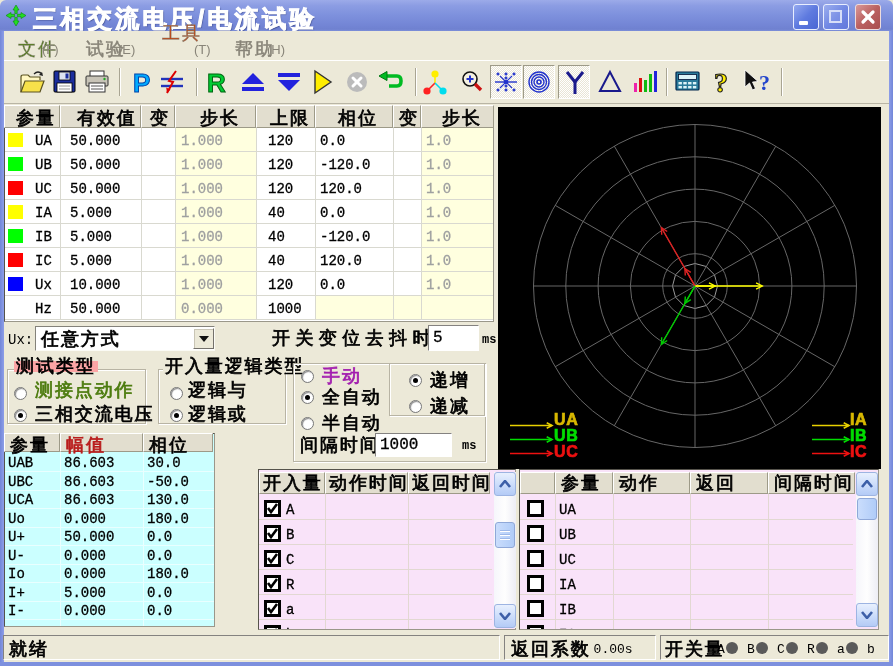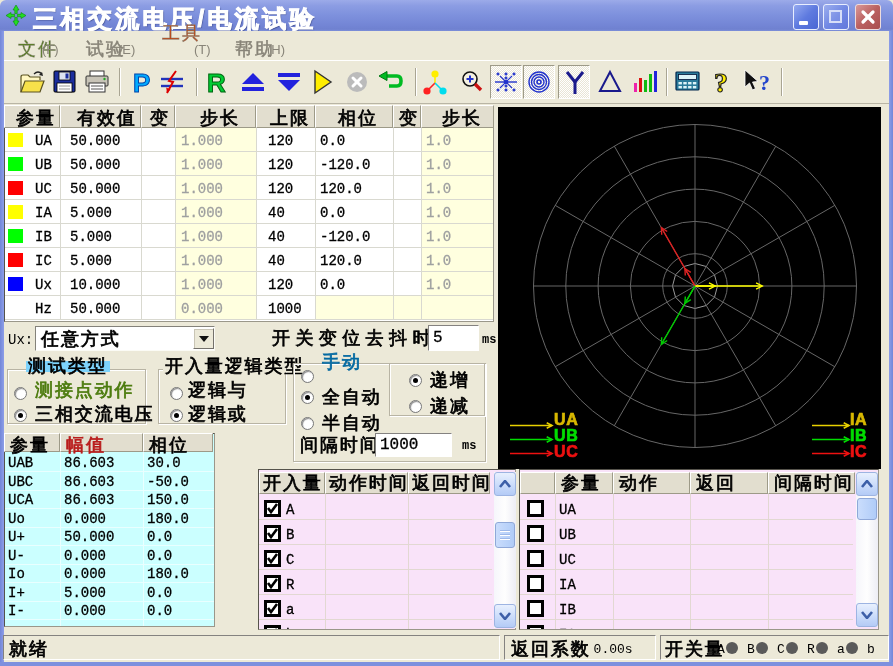--- a/index.html
+++ b/index.html
@@ -285,35 +285,35 @@
 <div class="abs cjk" style="left:41px;top:334px;color:#000">任意方式</div>
 <div class="abs" style="left:193px;top:328px;width:21px;height:21px;background:#ECE9D8;border:1px solid #FFF;border-bottom-color:#74716B;border-right-color:#74716B;box-shadow:1px 1px 0 #C9C5B5 inset;box-sizing:border-box"></div>
 <svg class="abs" style="left:198px;top:335px" width="12" height="8">
       <polygon points="1,1 11,1 6,7" fill="#111"></polygon>
     </svg>
 <div class="abs cjk" style="left:272px;top:333px;color:#000;letter-spacing:5.4px">开关变位去抖时间</div>
 <div class="abs" style="left:428px;top:325px;width:51px;height:26px;background:#fff;border:1px solid #848280;border-bottom-color:#fff;border-right-color:#fff;box-sizing:border-box"></div>
 <div class="abs num" style="left:433px;top:330px;font-size:16px">5</div>
 <div class="abs" style="left:482px;top:333px;font-size:12px;font-family:'Liberation Mono',monospace;font-weight:bold">ms</div>
 <div class="abs gbox" style="left:7px;top:369px;width:139px;height:55px"></div>
-<div class="abs cjk" style="left:26px;top:361px;background:#7dd3fc;padding:0 2px;color:#000">测试类型</div>
+<div class="abs cjk" style="left:14px;top:361px;background:#fca5a5;padding:0 2px;color:#000">测试类型</div>
 <div class="abs gbox" style="left:158px;top:369px;width:128px;height:55px"></div>
 <div class="abs cjk" style="left:163px;top:361px;background:#ECE9D8;padding:0 2px;color:#000">开入量逻辑类型</div>
 <div class="abs gbox" style="left:293px;top:363px;width:193px;height:99px"></div>
 <div class="abs gbox" style="left:389px;top:363px;width:96px;height:53px"></div>
 <div class="abs radio" style="left:14px;top:387px"></div>
 <div class="abs cjk" style="left:35px;top:385px;color:#4d7c0f">测接点动作</div>
 <div class="abs radio sel" style="left:14px;top:409px"></div>
 <div class="abs cjk" style="left:35px;top:409px;color:#000">三相交流电压</div>
 <div class="abs radio" style="left:170px;top:387px"></div>
 <div class="abs cjk" style="left:188px;top:385px;color:#000">逻辑与</div>
 <div class="abs radio sel" style="left:170px;top:409px"></div>
 <div class="abs cjk" style="left:188px;top:409px;color:#000">逻辑或</div>
 <div class="abs radio" style="left:301px;top:370px"></div>
-<div class="abs cjk" style="left:322px;top:357px;color:#0369a1">手动</div>
+<div class="abs cjk" style="left:322px;top:371px;color:#a21caf">手动</div>
 <div class="abs radio sel" style="left:301px;top:391px"></div>
 <div class="abs cjk" style="left:322px;top:392px;color:#000">全自动</div>
 <div class="abs radio" style="left:301px;top:417px"></div>
 <div class="abs cjk" style="left:322px;top:418px;color:#000">半自动</div>
 <div class="abs radio sel" style="left:409px;top:374px"></div>
 <div class="abs cjk" style="left:430px;top:375px;color:#000">递增</div>
 <div class="abs radio" style="left:409px;top:400px"></div>
 <div class="abs cjk" style="left:430px;top:401px;color:#000">递减</div>
 <div class="abs cjk" style="left:300px;top:440px;color:#000">间隔时间</div>
 <div class="abs" style="left:375px;top:433px;width:77px;height:24px;background:#fff;border:1px solid #848280;border-bottom-color:#fff;border-right-color:#fff;box-sizing:border-box"></div>
@@ -329,21 +329,21 @@
 <div class="abs num" style="left:8px;top:456px">UAB</div>
 <div class="abs num" style="left:64px;top:456px">86.603</div>
 <div class="abs num" style="left:147px;top:456px">30.0</div>
 <div class="abs" style="left:5px;top:471px;width:209px;height:1px;background:#E9FFFF"></div>
 <div class="abs num" style="left:8px;top:474.5px">UBC</div>
 <div class="abs num" style="left:64px;top:474.5px">86.603</div>
 <div class="abs num" style="left:147px;top:474.5px">-50.0</div>
 <div class="abs" style="left:5px;top:489.5px;width:209px;height:1px;background:#E9FFFF"></div>
 <div class="abs num" style="left:8px;top:493.0px">UCA</div>
 <div class="abs num" style="left:64px;top:493.0px">86.603</div>
-<div class="abs num" style="left:147px;top:493.0px">150.0</div>
+<div class="abs num" style="left:147px;top:493.0px">130.0</div>
 <div class="abs" style="left:5px;top:508.0px;width:209px;height:1px;background:#E9FFFF"></div>
 <div class="abs num" style="left:8px;top:511.5px">Uo</div>
 <div class="abs num" style="left:64px;top:511.5px">0.000</div>
 <div class="abs num" style="left:147px;top:511.5px">180.0</div>
 <div class="abs" style="left:5px;top:526.5px;width:209px;height:1px;background:#E9FFFF"></div>
 <div class="abs num" style="left:8px;top:530.0px">U+</div>
 <div class="abs num" style="left:64px;top:530.0px">50.000</div>
 <div class="abs num" style="left:147px;top:530.0px">0.0</div>
 <div class="abs" style="left:5px;top:545.0px;width:209px;height:1px;background:#E9FFFF"></div>
 <div class="abs num" style="left:8px;top:548.5px">U-</div>

